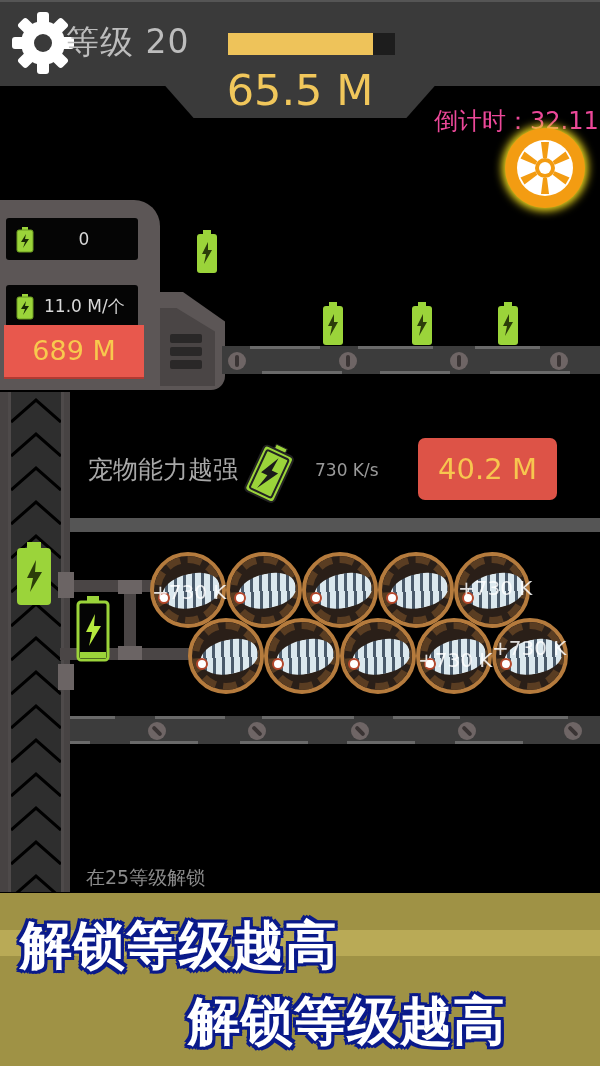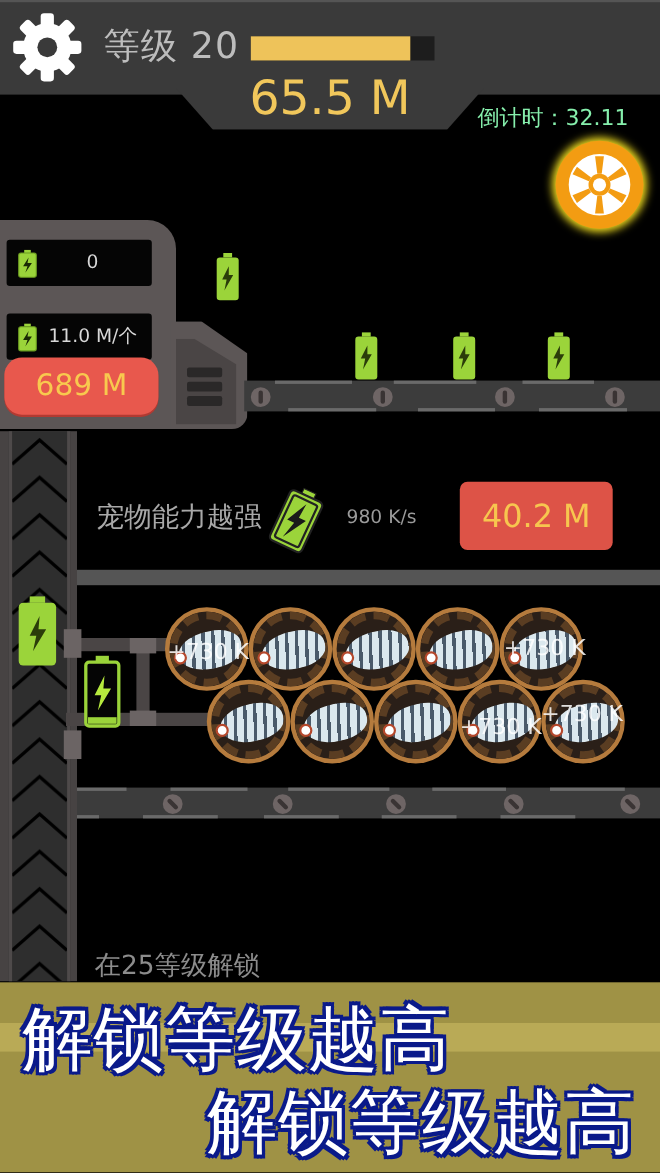--- a/index.html
+++ b/index.html
@@ -4,42 +4,42 @@
 <style>
   * { box-sizing: border-box; margin: 0; padding: 0; }
   html, body { width: 600px; height: 1066px; background: #000; overflow: hidden; }
   body { position: relative; font-family: "DejaVu Sans", "Liberation Sans", sans-serif; color: #ddd; }
 
   
   .header-bar { position: absolute; left: 0; top: 0; width: 600px; height: 86px; background: #3a3a3a; border-top: 2px solid #555; }
   .header-tab { position: absolute; left: 160px; top: 80px; width: 280px; height: 38px; background: #3a3a3a;
     clip-path: polygon(0 0, 100% 0, 88% 100%, 12% 100%); }
   .gear { position: absolute; left: 10px; top: 10px; width: 66px; height: 66px; }
-  .level-label { position: absolute; left: 94px; top: 20px; font-size: 33px; color: #bdbdbd; line-height: 44px; letter-spacing: 1px; }
+  .level-label { position: absolute; left: 66px; top: 20px; font-size: 33px; color: #bdbdbd; line-height: 44px; letter-spacing: 1px; }
   .xp-track { position: absolute; left: 228px; top: 33px; width: 167px; height: 22px; background: #1d1d1d; }
   .xp-fill { position: absolute; left: 0; top: 0; height: 22px; background: #eec35a; }
   .money-main { position: absolute; left: 200px; top: 64px; width: 200px; text-align: center; font-size: 43px; color: #f1c75b; line-height: 52px; }
-  .countdown { position: absolute; left: 434px; top: 94px; font-size: 20px; color: #86efac; line-height: 26px; }
+  .countdown { position: absolute; left: 434px; top: 108px; font-size: 24px; color: #ec4899; line-height: 26px; }
 
   
   .wheel { position: absolute; left: 505px; top: 128px; width: 80px; height: 80px; border-radius: 50%;
     background: #f39c12; box-shadow: 0 0 8px 3px #f3e020; }
 
   
   .panel { position: absolute; left: 0; top: 200px; width: 160px; height: 190px; background: #5c5656; border-radius: 0 26px 0 0; }
   .panel-side { position: absolute; left: 155px; top: 292px; width: 70px; height: 98px; background: #5c5656;
     clip-path: polygon(0 0, 40% 0, 100% 30%, 100% 100%, 0 100%); border-radius: 0 0 14px 0; }
   .panel-side-inner { position: absolute; left: 160px; top: 308px; width: 55px; height: 78px; background: #4a4545;
     clip-path: polygon(0 0, 30% 0, 100% 30%, 100% 100%, 0 100%); }
   .vent { position: absolute; left: 170px; width: 32px; height: 9px; background: #2a2828; border-radius: 2px; }
   .stat-box { position: absolute; left: 6px; width: 132px; height: 42px; background: #050505; border-radius: 3px; }
   .stat-icon { position: absolute; left: 10px; top: 9px; width: 18px; height: 26px; }
   .stat-val { position: absolute; left: 38px; top: 8px; width: 94px; font-size: 17px; color: #d8d8d8; line-height: 26px; }
   .stat-val.center { text-align: center; left: 28px; width: 100px; }
-  .sell-btn { position: absolute; left: 4px; top: 325px; width: 140px; height: 52px; background: #e8584d; border-radius: 16px;
+  .sell-btn { position: absolute; left: 4px; top: 325px; width: 140px; height: 52px; background: #e8584d; border-radius: 0;
     font-size: 27px; color: #f8c94e; text-align: center; line-height: 52px; box-shadow: 0 2px 0 #b23a32; }
 
   
   .belt { position: absolute; background: #3c3c3c; }
   .belt-line { position: absolute; height: 3px; background: #6a6a6a; }
   .bolt { position: absolute; width: 18px; height: 18px; border-radius: 50%; background: #6e6565; }
   .bolt::after { content: ""; position: absolute; left: 7px; top: 3px; width: 4px; height: 12px; background: #3a3434; border-radius: 2px; }
   .bolt.diag::after { transform: rotate(-45deg); }
 
   
@@ -60,26 +60,26 @@
   .pipe-joint { position: absolute; background: #6b6464; }
 
   
   .hwheel { position: absolute; width: 76px; height: 76px; border-radius: 50%; background: #2a1f18; border: 4px solid #b57b3d; overflow: hidden; }
   .hwheel .spoke { position: absolute; left: 0; top: 0; width: 100%; height: 100%; border-radius: 50%; border: 7px dashed #5a3d22; }
   .hamster { position: absolute; left: 8px; top: 18px; width: 58px; height: 34px; background: #dbe8ee; border-radius: 50% 45% 45% 50%;
     background-image: repeating-linear-gradient(100deg, #dbe8ee 0 6px, #4a5a6a 6px 9px); transform: rotate(-12deg); }
   .hamster-eye { position: absolute; left: 4px; top: 36px; width: 12px; height: 12px; background: #fff; border: 2px solid #b5482c; border-radius: 50%; }
   .float-text { position: absolute; font-size: 20px; color: rgba(255,255,255,0.85); line-height: 24px; white-space: nowrap; }
 
-  .unlock-text { position: absolute; left: 86px; top: 862px; font-size: 24px; color: #8c8c8c; line-height: 30px; }
+  .unlock-text { position: absolute; left: 86px; top: 862px; font-size: 19px; color: #8c8c8c; line-height: 30px; }
 
   
   .promo { position: absolute; left: 0; top: 893px; width: 600px; height: 173px; background: rgba(185,170,80,0.86); }
   .promo-stripe { position: absolute; left: 0; top: 930px; width: 600px; height: 26px; background: rgba(205,190,100,0.55); }
-  .promo-line { position: absolute; font-size: 64px; font-weight: normal; color: #fff; line-height: 66px; letter-spacing: 1px;
+  .promo-line { position: absolute; font-size: 52px; font-weight: bold; color: #fff; line-height: 66px; letter-spacing: 1px;
     -webkit-text-stroke: 3px #0a1a8a; paint-order: stroke fill;
     text-shadow: 3px 3px 0 #0a1a8a, -3px -3px 0 #0a1a8a, 3px -3px 0 #0a1a8a, -3px 3px 0 #0a1a8a, 0 3px 0 #0a1a8a, 3px 0 0 #0a1a8a, 0 -3px 0 #0a1a8a, -3px 0 0 #0a1a8a; }
 </style>
 </head>
 <body>
 
 <div class="header-bar"></div>
 <div class="header-tab"></div>
 
 <svg class="gear" viewBox="0 0 66 66">
@@ -198,21 +198,21 @@
 
 <div class="station-name">宠物能力越强</div>
 <svg style="position:absolute;left:244px;top:440px" width="52" height="64" viewBox="0 0 52 64">
   <g transform="rotate(25 26 32)">
     <rect x="20" y="4" width="12" height="5" fill="#9bd43a" stroke="#222" stroke-width="1"></rect>
     <rect x="10" y="9" width="32" height="50" rx="4" fill="#9bd43a" stroke="#222" stroke-width="2"></rect>
     <rect x="14" y="13" width="24" height="42" rx="2" fill="none" stroke="#222" stroke-width="2"></rect>
     <polygon points="28,16 18,36 25,36 21,52 34,30 27,30" fill="#1a1a1a"></polygon>
   </g>
 </svg>
-<div class="station-rate">980 K/s</div>
+<div class="station-rate">730 K/s</div>
 <div class="station-btn">40.2 M</div>
 
 <div class="belt" style="left:70px;top:518px;width:530px;height:14px;background:#555;"></div>
 
 <div class="pipe" style="left:60px;top:580px;width:100px;height:12px;"></div>
 <div class="pipe" style="left:60px;top:648px;width:130px;height:12px;"></div>
 <div class="pipe" style="left:124px;top:580px;width:12px;height:80px;"></div>
 <div class="pipe-joint" style="left:58px;top:572px;width:16px;height:26px;"></div>
 <div class="pipe-joint" style="left:118px;top:580px;width:24px;height:14px;"></div>
 <div class="pipe-joint" style="left:118px;top:646px;width:24px;height:14px;"></div>

